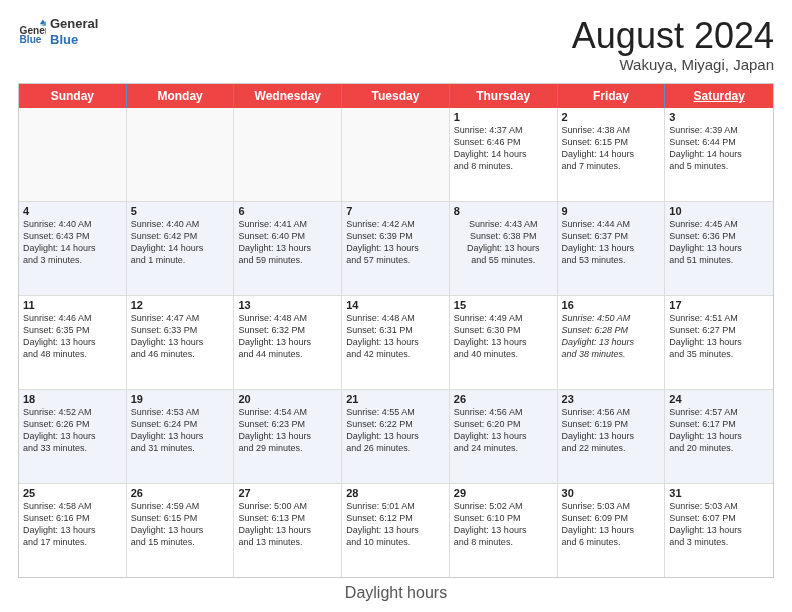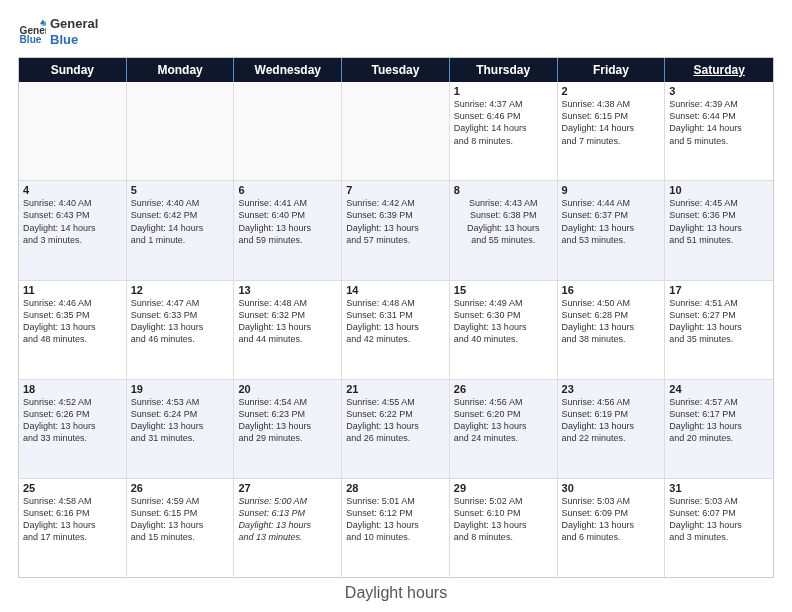--- a/index.html
+++ b/index.html
@@ -56,21 +56,21 @@
     }
     .calendar {
       flex: 1;
       display: flex;
       flex-direction: column;
       border: 1px solid #ccc;
     }
     .cal-header-row {
       display: grid;
       grid-template-columns: repeat(7, 1fr);
-      background: #0f172a;
+      background: #ef4444;
     }
     .cal-header-cell {
       color: #fff;
       font-size: 12px;
       font-weight: bold;
       text-align: center;
       padding: 5px 2px;
       border-right: 1px solid #5590cc;
     }
     .cal-header-cell:last-child { border-right: none; text-decoration: underline; }
@@ -125,20 +125,24 @@
       <svg class="logo-icon" viewBox="0 0 36 36">
         <text x="2" y="20" font-size="13" font-weight="bold" fill="#333">General</text>
         <text x="2" y="32" font-size="13" font-weight="bold" fill="#2d6db5">Blue</text>
         <polygon points="28,8 36,8 32,2" fill="#2d6db5"></polygon>
         <polygon points="30,10 36,10 36,4" fill="#5ab"></polygon>
       </svg>
       <div class="logo-text">
         <span>General</span>
         <span style="color:#2d6db5;">Blue</span>
       </div>
+    </div>
+    <div class="title-block">
+      <div class="main-title">August 2024</div>
+      <div class="subtitle">Wakuya, Miyagi, Japan</div>
     </div>
   </div>
 
   <div class="calendar">
     <div class="cal-header-row">
     <div class="cal-header-cell">Sunday</div>
         <div class="cal-header-cell">Monday</div>
         <div class="cal-header-cell">Wednesday</div>
         <div class="cal-header-cell">Tuesday</div>
         <div class="cal-header-cell">Thursday</div>
@@ -255,21 +259,21 @@
           </div>
           <div class="cal-cell">
             <div class="day-num">15</div>
             <div class="cell-info" style="white-space: pre-line;">Sunrise: 4:49 AM
 Sunset: 6:30 PM
 Daylight: 13 hours
 and 40 minutes.</div>
           </div>
           <div class="cal-cell">
             <div class="day-num">16</div>
-            <div class="cell-info" style="white-space: pre-line;">Sunrise: 4:50 AM
+            <div class="cell-info" style="white-space: pre-line; font-style: italic;">Sunrise: 4:50 AM
 Sunset: 6:28 PM
 Daylight: 13 hours
 and 38 minutes.</div>
           </div>
           <div class="cal-cell">
             <div class="day-num">17</div>
             <div class="cell-info" style="white-space: pre-line;">Sunrise: 4:51 AM
 Sunset: 6:27 PM
 Daylight: 13 hours
 and 35 minutes.</div>
@@ -336,21 +340,21 @@
           </div>
           <div class="cal-cell">
             <div class="day-num">26</div>
             <div class="cell-info" style="white-space: pre-line;">Sunrise: 4:59 AM
 Sunset: 6:15 PM
 Daylight: 13 hours
 and 15 minutes.</div>
           </div>
           <div class="cal-cell">
             <div class="day-num">27</div>
-            <div class="cell-info" style="white-space: pre-line; font-style: italic;">Sunrise: 5:00 AM
+            <div class="cell-info" style="white-space: pre-line;">Sunrise: 5:00 AM
 Sunset: 6:13 PM
 Daylight: 13 hours
 and 13 minutes.</div>
           </div>
           <div class="cal-cell">
             <div class="day-num">28</div>
             <div class="cell-info" style="white-space: pre-line;">Sunrise: 5:01 AM
 Sunset: 6:12 PM
 Daylight: 13 hours
 and 10 minutes.</div>

